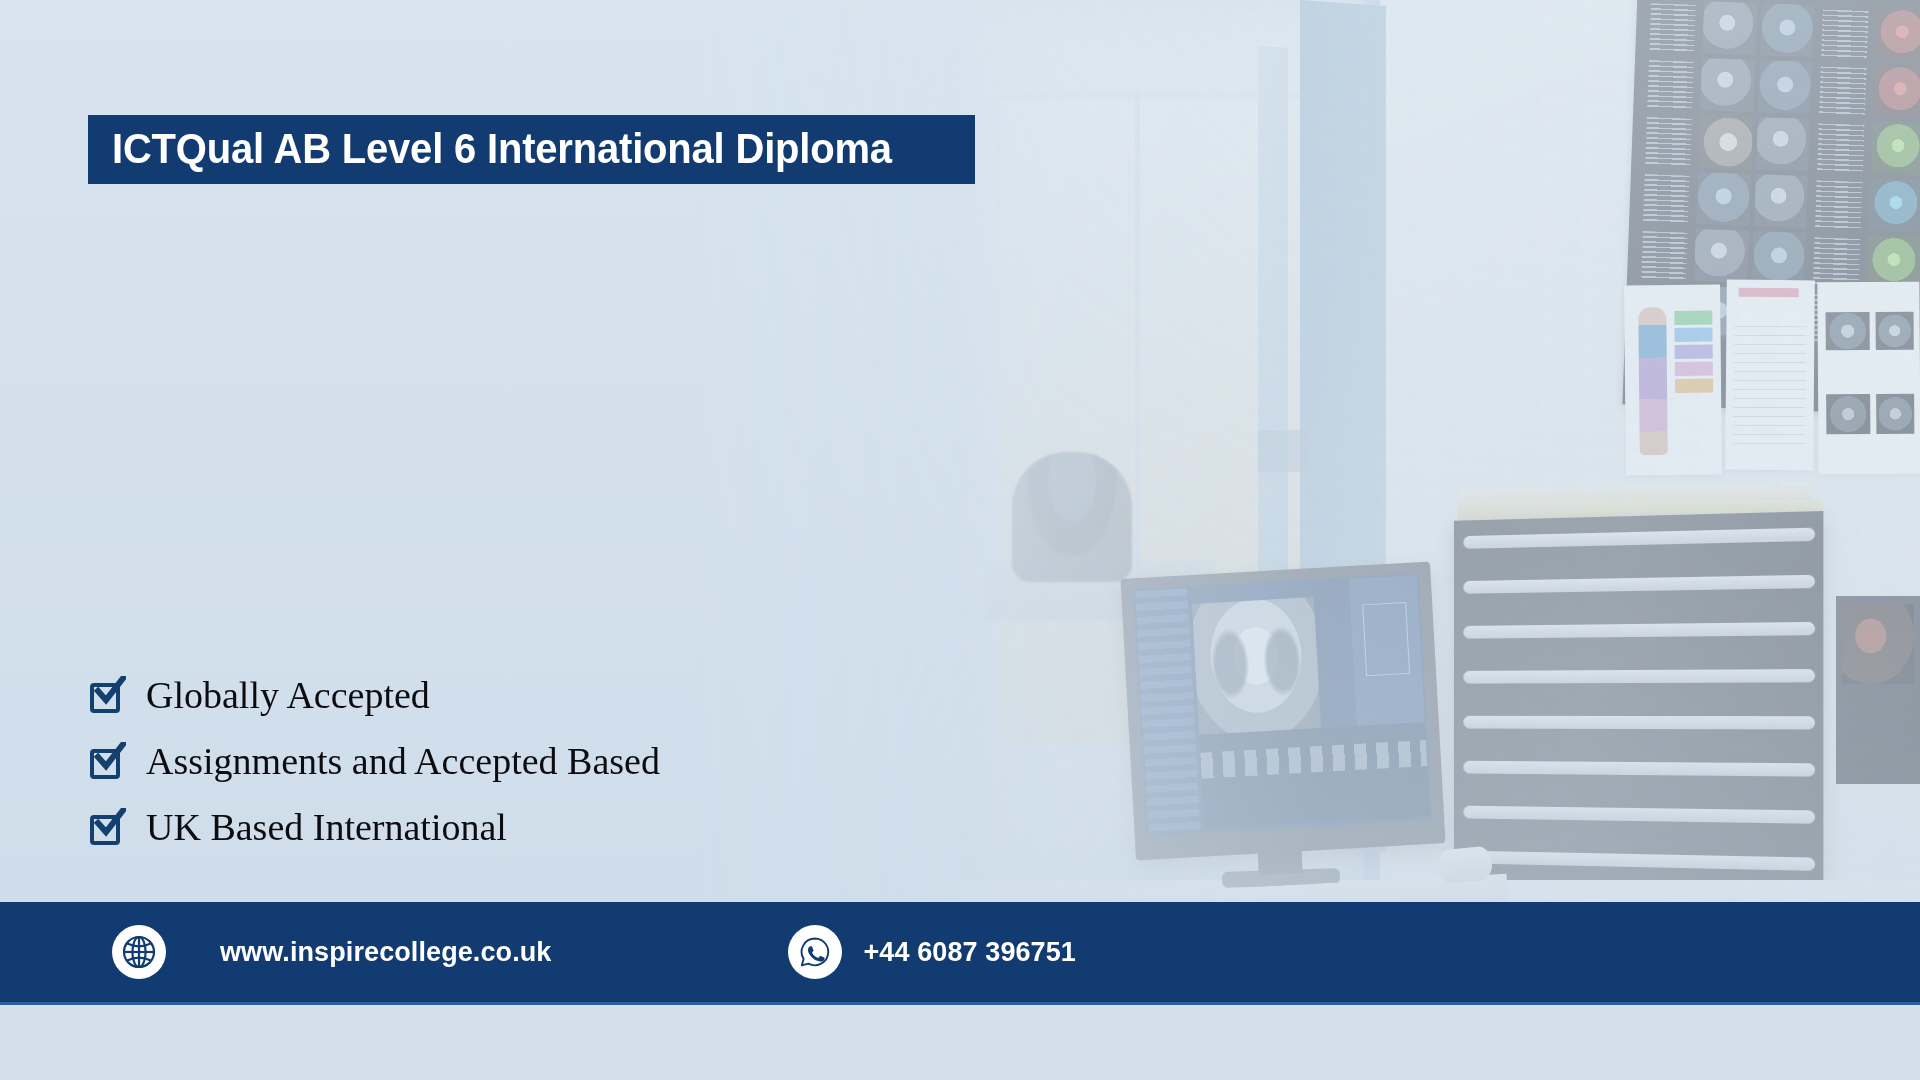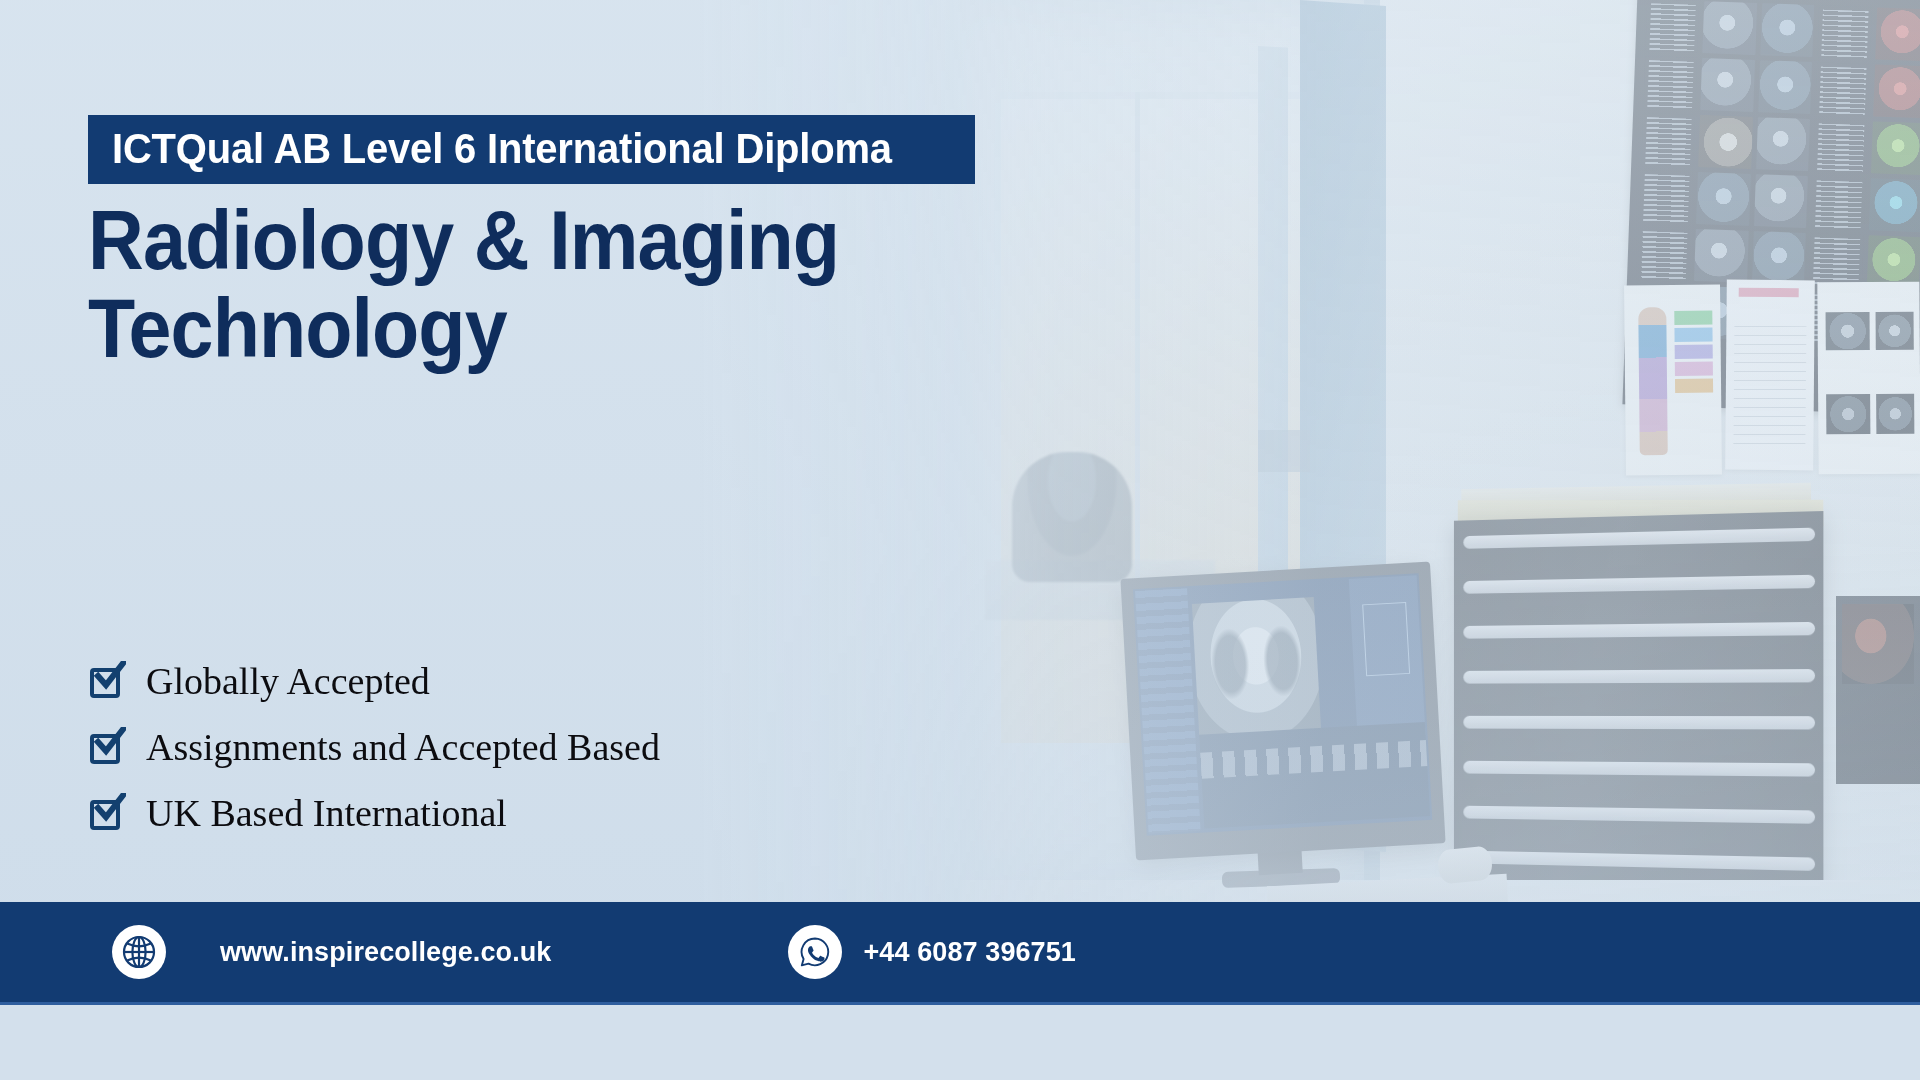--- a/index.html
+++ b/index.html
@@ -290,21 +290,21 @@
     letter-spacing:-1px;
     transform:scaleX(.92);
     transform-origin:left center;
     white-space:nowrap;
   }
 
   .checklist{
     position:absolute; left:88px; top:648px;
   }
   .check-row{
-    display:flex; align-items:center;
+    display:flex; align-items:flex-end;
     height:66px;
   }
   .check-ico{
     position:relative;
     width:36px; height:36px;
     flex:0 0 36px;
     margin-right:22px;
   }
   .check-ico .box{
     position:absolute; left:2px; top:5px; width:30px; height:30px;
@@ -457,24 +457,20 @@
     <div class="wash"></div>
     <div class="wash2"></div>
   </div>
 
   <div class="content">
 
     <div class="badge">
       <span>ICTQual AB Level 6 International Diploma</span>
     </div>
 
-    <div class="headline">
-      <span class="hl">Radiology &amp; Imaging</span>
-      <span class="hl">Technology</span>
-    </div>
 
     <div class="checklist">
 
       <div class="check-row">
         <span class="check-ico">
           <span class="box"></span>
           <svg class="tick" viewBox="0 0 32 30">
             <path d="M4 15 L12 24 L30 1" fill="none" stroke="#13406f" stroke-width="6" stroke-linecap="square" stroke-linejoin="miter"></path>
           </svg>
         </span>

